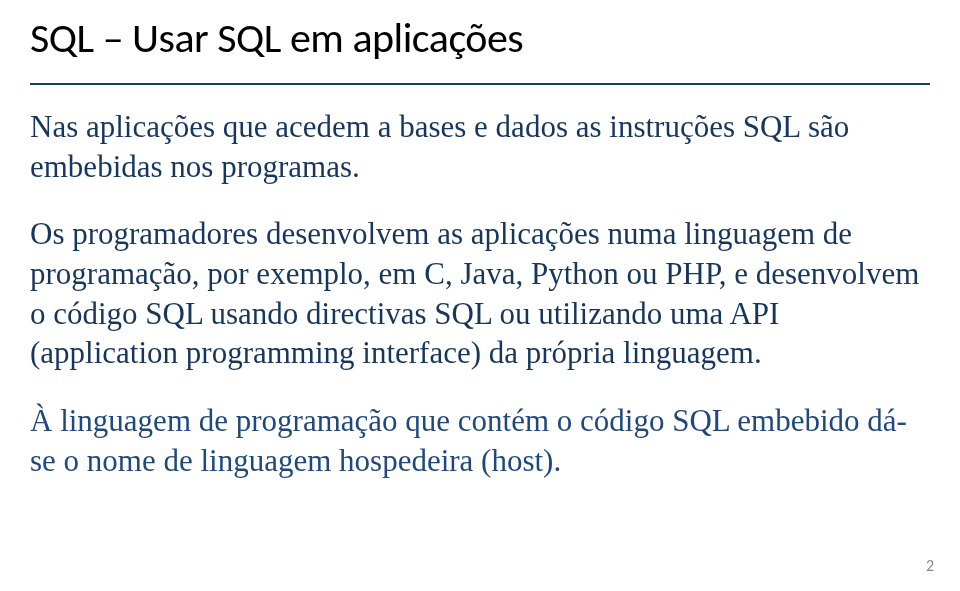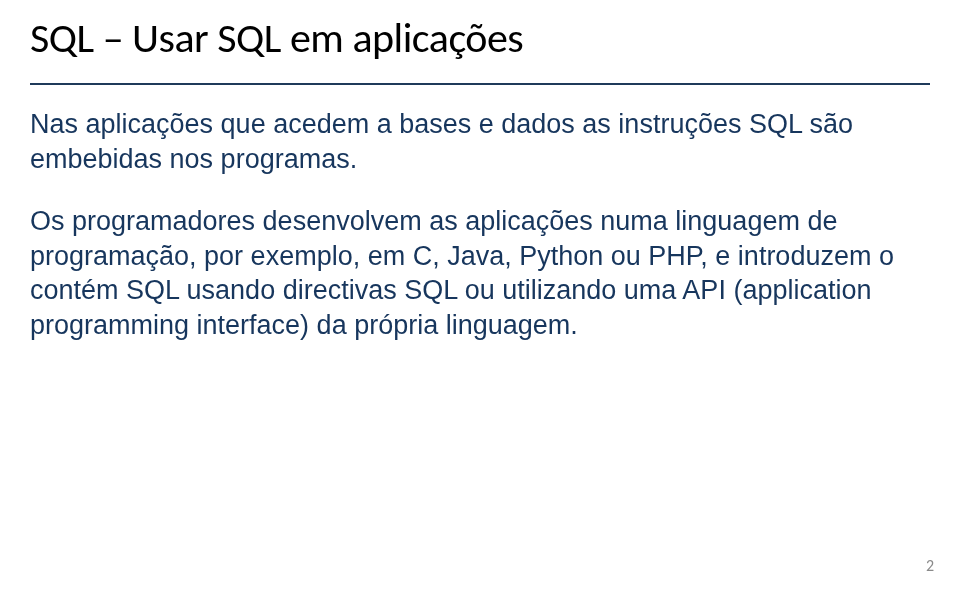--- a/index.html
+++ b/index.html
@@ -19,22 +19,22 @@
       font-size: 42px;
       font-weight: 400;
       color: #000000;
       font-family: 'Segoe UI', Calibri, Arial, sans-serif;
       letter-spacing: -0.5px;
       padding-bottom: 20px;
       border-bottom: 2px solid #1f3a5a;
       margin-bottom: 22px;
     }
     .content {
-      font-family: Liberation Sans, sans-serif;
-      font-size: 27px;
+      font-family: Liberation Serif, serif;
+      font-size: 31px;
       line-height: 1.28;
       color: #17365d;
     }
     .para {
       margin-bottom: 28px;
     }
     .para.highlight {
       color: #1f497d;
     }
     .page-num {
@@ -46,16 +46,17 @@
       color: #8a8a8a;
     }
   </style>
 </head>
 <body>
 
 <h1 class="title">SQL – Usar SQL em aplicações</h1>
 
 <div class="content">
   <p class="para">Nas aplicações que acedem a bases e dados as instruções SQL são embebidas nos programas.</p>
-  <p class="para">Os programadores desenvolvem as aplicações numa linguagem de programação, por exemplo, em C, Java, Python ou PHP, e introduzem o contém SQL usando directivas SQL ou utilizando uma API (application programming interface) da própria linguagem.</p>
+  <p class="para">Os programadores desenvolvem as aplicações numa linguagem de programação, por exemplo, em C, Java, Python ou PHP, e desenvolvem o código SQL usando directivas SQL ou utilizando uma API (application programming interface) da própria linguagem.</p>
+  <p class="para highlight">À linguagem de programação que contém o código SQL embebido dá-se o nome de linguagem hospedeira (host).</p>
 </div>
 
 <div class="page-num">2</div>
 
 </body></html>

